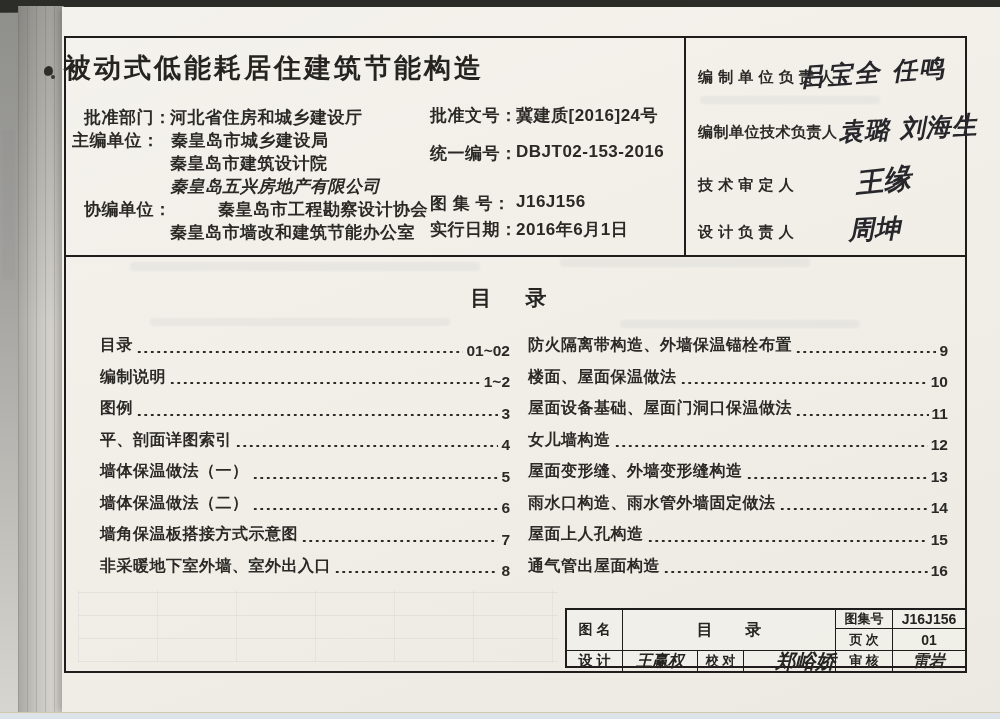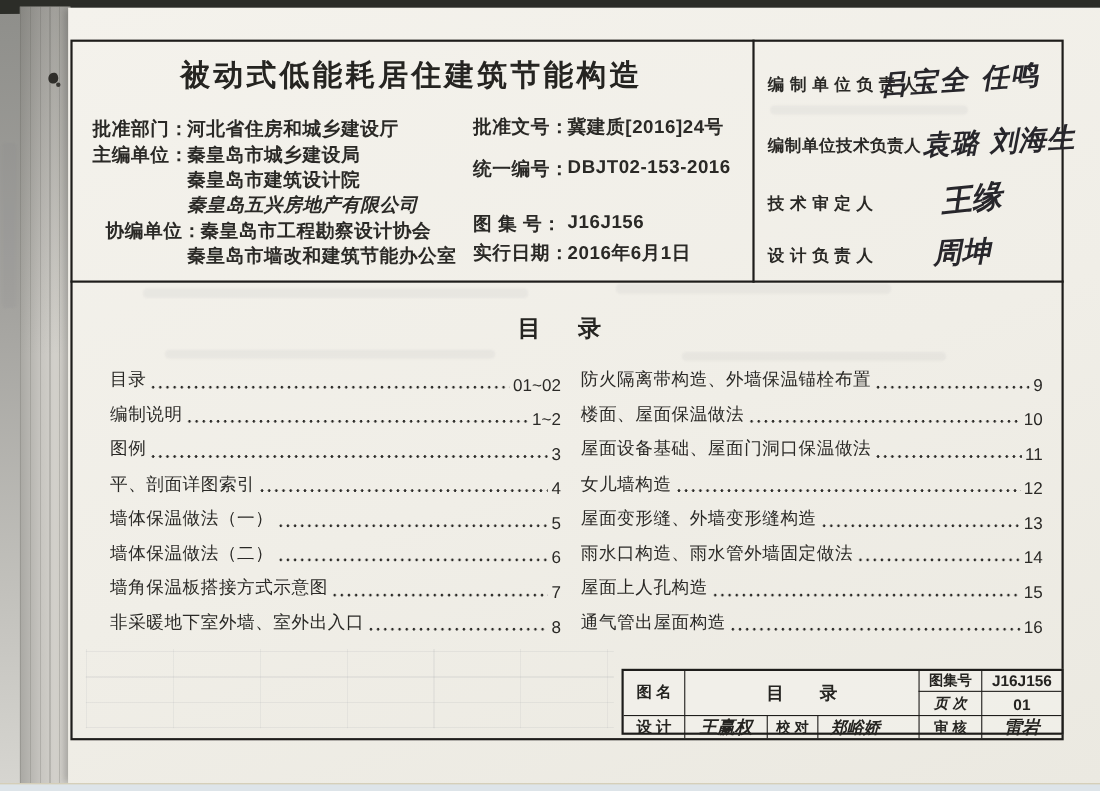--- a/index.html
+++ b/index.html
@@ -24,31 +24,31 @@
   .ghost{background:rgba(108,118,132,0.07);border-radius:4px;filter:blur(1px);}
   .ghost-table{left:78px;top:590px;width:480px;height:72px;opacity:0.55;filter:blur(0.4px);
     background:
       repeating-linear-gradient(0deg,rgba(100,108,122,0.16) 0 1px,rgba(0,0,0,0) 1px 23px),
       repeating-linear-gradient(90deg,rgba(100,108,122,0.14) 0 1px,rgba(0,0,0,0) 1px 79px);}
   
   .outer-border{left:64px;top:36px;width:903px;height:637px;border:2px solid #1e1d1b;box-sizing:border-box;}
   .h-divider{left:64px;top:255px;width:903px;height:2px;background:#1e1d1b;}
   .v-divider{left:684px;top:36px;width:2px;height:221px;background:#1e1d1b;}
   
-  .main-title{left:64px;top:50px;width:620px;text-align:center;font-size:27px;font-weight:700;
+  .main-title{left:64px;top:50px;width:620px;text-align:left;font-size:27px;font-weight:700;
     letter-spacing:3px;color:#252421;}
   .info-row{display:flex;font-size:17px;font-weight:600;letter-spacing:0.5px;white-space:nowrap;}
   .info-label{display:inline-block;width:86px;flex:0 0 86px;}
   .sig{font-family:"DejaVu Serif",serif;font-style:italic;font-weight:700;color:#27262b;white-space:nowrap;}
   .signatory-label{font-size:15px;font-weight:600;letter-spacing:0.5px;white-space:nowrap;}
   
   .toc-heading{left:64px;top:284px;width:903px;text-align:center;font-size:21px;font-weight:700;
     letter-spacing:14px;color:#252421;}
   .toc-col{top:330px;}
-  .toc-row{display:flex;align-items:center;height:31.5px;font-size:16px;font-weight:400;color:#2a2926;text-align:center;}
+  .toc-row{display:flex;align-items:center;height:31.5px;font-size:16px;font-weight:700;color:#2a2926;text-align:center;}
   .toc-title{white-space:nowrap;letter-spacing:0.5px;}
   .leader{flex:1;height:4px;margin:0 3px;position:relative;top:6px;
     background-image:radial-gradient(circle,#2c2b28 1.1px,rgba(0,0,0,0) 1.4px);
     background-size:6.5px 4px;background-repeat:repeat-x;background-position:left center;}
   .toc-page{white-space:nowrap;font-size:15.5px;margin-top:10px;}
   
   .tblock{left:565px;top:608px;width:402px;height:60px;border:2px solid #1e1d1b;box-sizing:border-box;background:rgba(244,242,236,0.6);}
   .tb-line{position:absolute;background:#1e1d1b;}
   .tb-cell{position:absolute;display:flex;align-items:center;justify-content:center;
     font-size:14px;font-weight:600;white-space:nowrap;color:#252421;}
@@ -76,33 +76,33 @@
   <div class="abs outer-border"></div>
   <div class="abs h-divider"></div>
   <div class="abs v-divider"></div>
 
   <div class="abs main-title">被动式低能耗居住建筑节能构造</div>
 
   <div class="abs info-row" style="left:84px;top:106px;">
     <span class="info-label">批准部门：</span>
     <span>河北省住房和城乡建设厅</span>
   </div>
-  <div class="abs info-row" style="left:84px;top:129px;">
+  <div class="abs info-row" style="left:72px;top:129px;gap:13px;">
     <span class="info-label">主编单位：</span>
     <span>秦皇岛市城乡建设局</span>
   </div>
   <div class="abs info-row" style="left:84px;top:152px;">
     <span class="info-label"></span>
     <span>秦皇岛市建筑设计院</span>
   </div>
   <div class="abs info-row" style="left:84px;top:175px;font-style:italic;">
     <span class="info-label"></span>
     <span>秦皇岛五兴房地产有限公司</span>
   </div>
-  <div class="abs info-row" style="left:96px;top:198px;">
+  <div class="abs info-row" style="left:84px;top:198px;gap:48px;">
     <span class="info-label">协编单位：</span>
     <span>秦皇岛市工程勘察设计协会</span>
   </div>
   <div class="abs info-row" style="left:84px;top:221px;">
     <span class="info-label"></span>
     <span>秦皇岛市墙改和建筑节能办公室</span>
   </div>
 
   <div class="abs info-row" style="left:430px;top:104px;">
     <span class="info-label">批准文号：</span>
@@ -224,23 +224,23 @@
     <div class="tb-line" style="left:176px;top:40px;width:1px;height:21px;"></div>
     <div class="tb-line" style="left:268px;top:0;width:1px;height:61px;"></div>
     <div class="tb-line" style="left:325px;top:0;width:1px;height:61px;"></div>
     <div class="tb-line" style="left:268px;top:18px;width:130px;height:1px;"></div>
     <div class="tb-line" style="left:0;top:40px;width:398px;height:1px;"></div>
 
     <div class="tb-cell" style="left:0;top:0;width:55px;height:40px;">图  名</div>
     <div class="tb-cell" style="left:56px;top:0;width:212px;height:40px;font-size:16px;letter-spacing:14px;padding-left:14px;box-sizing:border-box;">目 录</div>
     <div class="tb-cell" style="left:269px;top:0;width:56px;height:18px;font-size:13px;">图集号</div>
     <div class="tb-cell" style="left:326px;top:0;width:72px;height:18px;">J16J156</div>
-    <div class="tb-cell" style="left:269px;top:19px;width:56px;height:21px;font-size:13px;font-style:italic;">页 次</div>
+    <div class="tb-cell" style="left:269px;top:19px;width:56px;height:21px;font-size:13px;">页 次</div>
     <div class="tb-cell" style="left:326px;top:19px;width:72px;height:21px;">01</div>
     <div class="tb-cell" style="left:0;top:41px;width:55px;height:20px;">设 计</div>
     <div class="tb-cell sig" style="left:56px;top:41px;width:74px;height:20px;font-size:16px;">王赢权</div>
     <div class="tb-cell" style="left:131px;top:41px;width:45px;height:20px;font-size:13px;">校 对</div>
-    <div class="tb-cell sig" style="left:165px;top:41px;width:91px;height:20px;font-size:15px;">郑峪娇</div>
+    <div class="tb-cell sig" style="left:193px;top:41px;width:91px;height:20px;font-size:20px;">郑峪娇</div>
     <div class="tb-cell" style="left:269px;top:41px;width:56px;height:20px;font-size:13px;">审 核</div>
     <div class="tb-cell sig" style="left:326px;top:41px;width:72px;height:20px;font-size:16px;">雷岩</div>
   </div>
 
 </div>
 
 </body></html>

